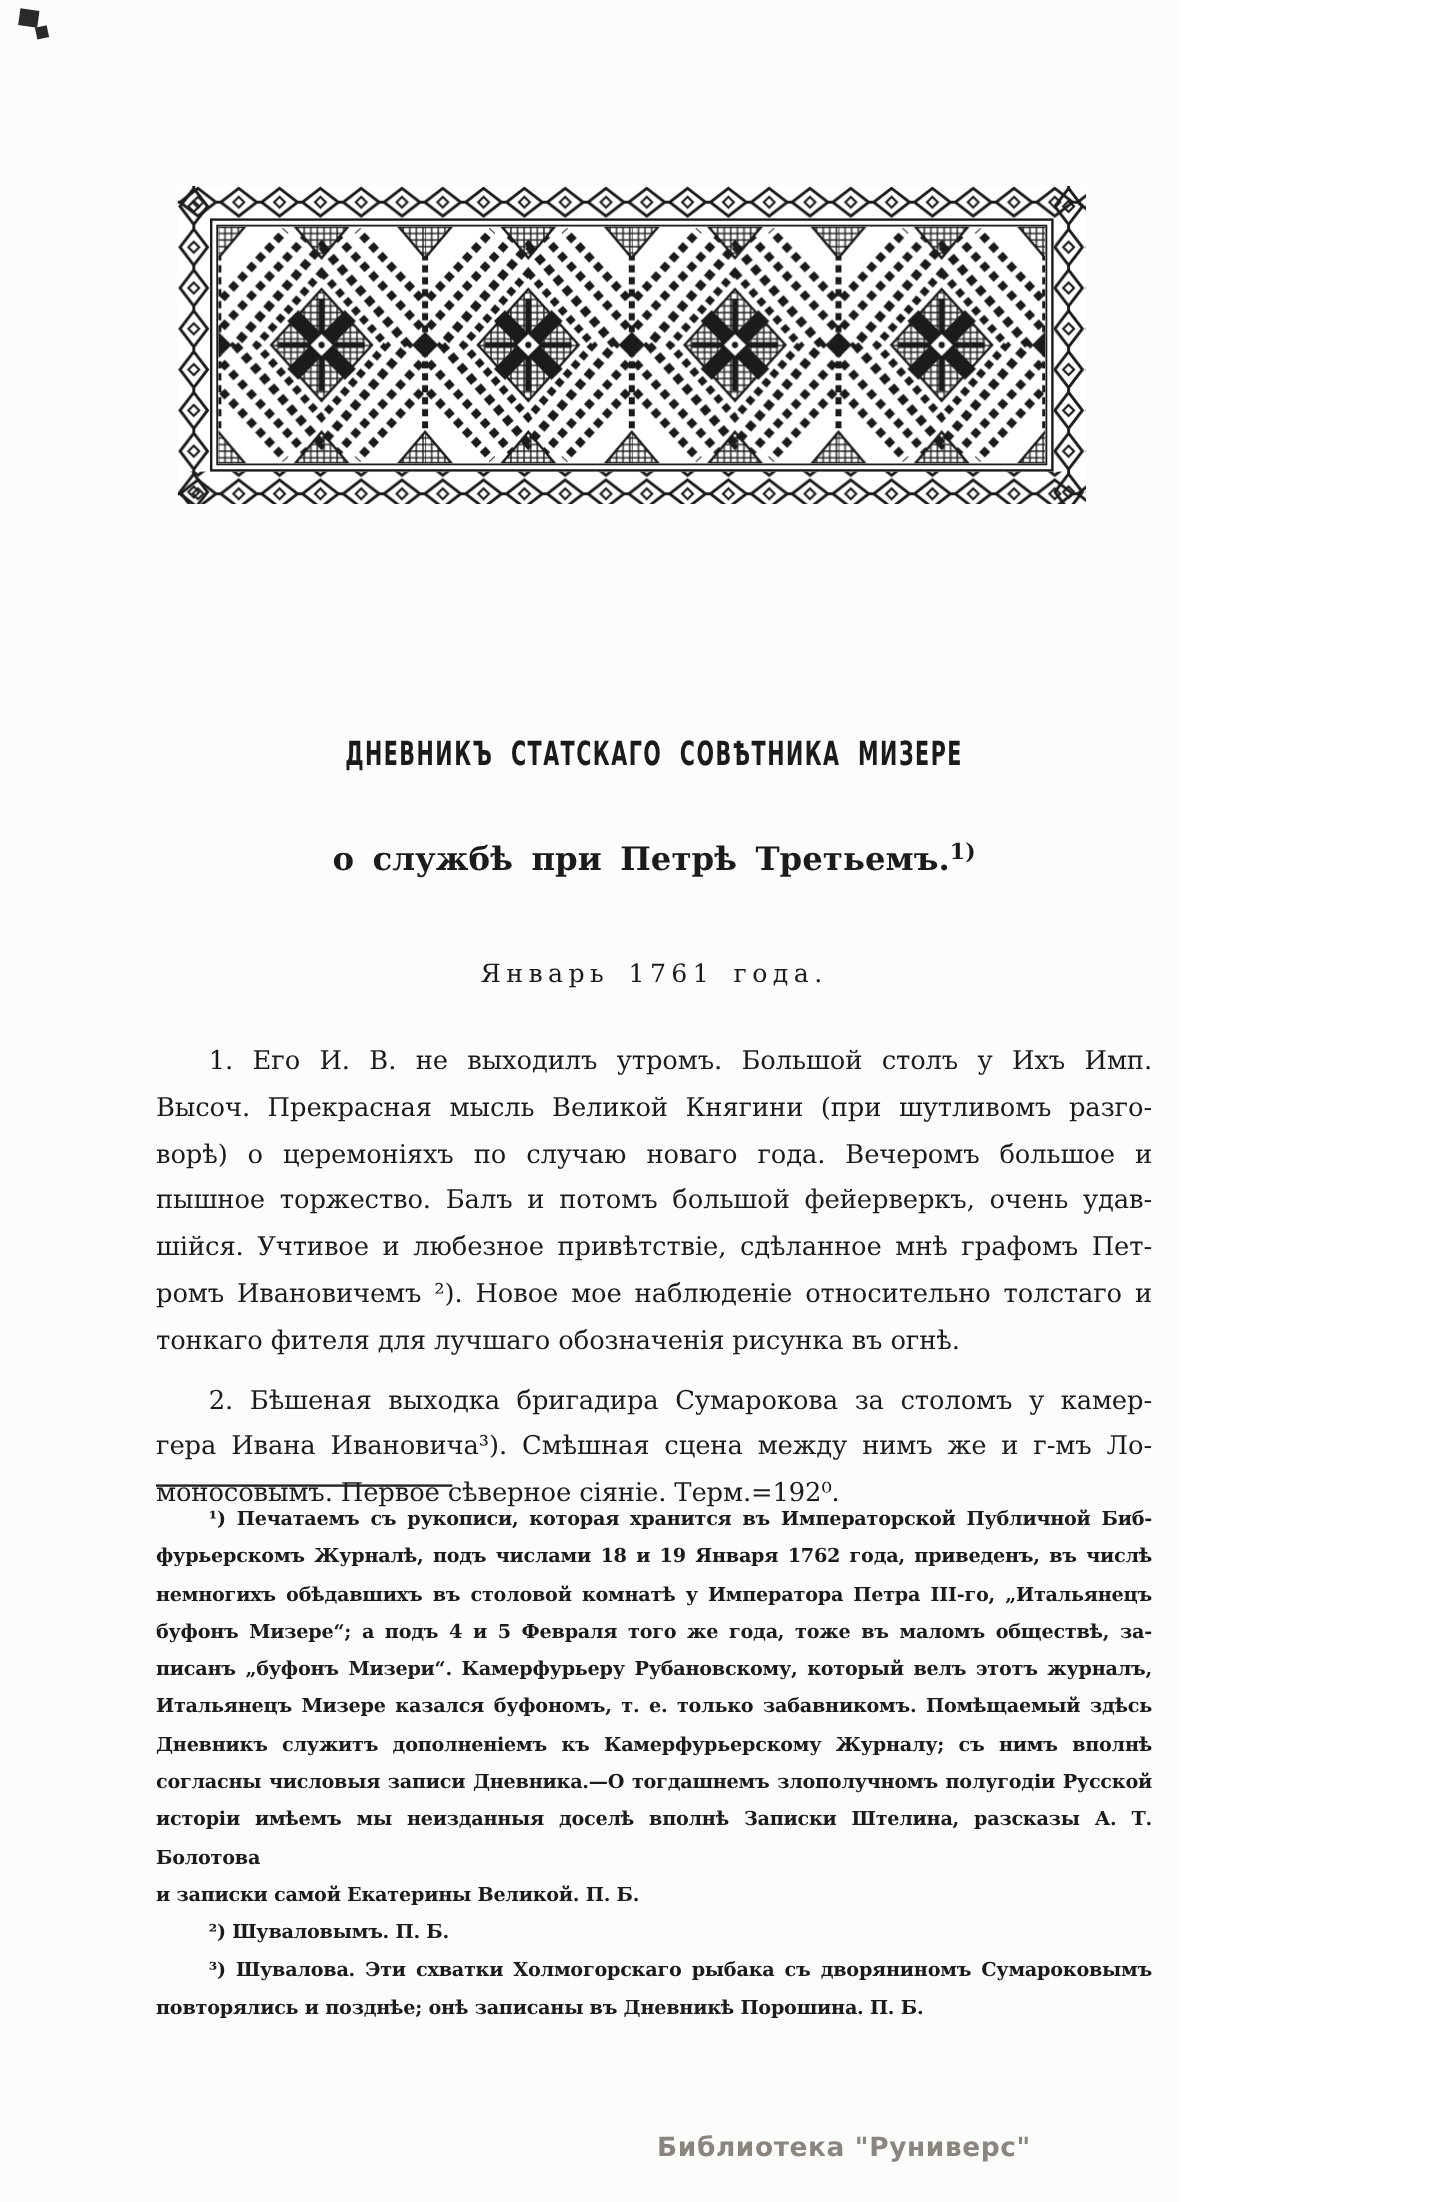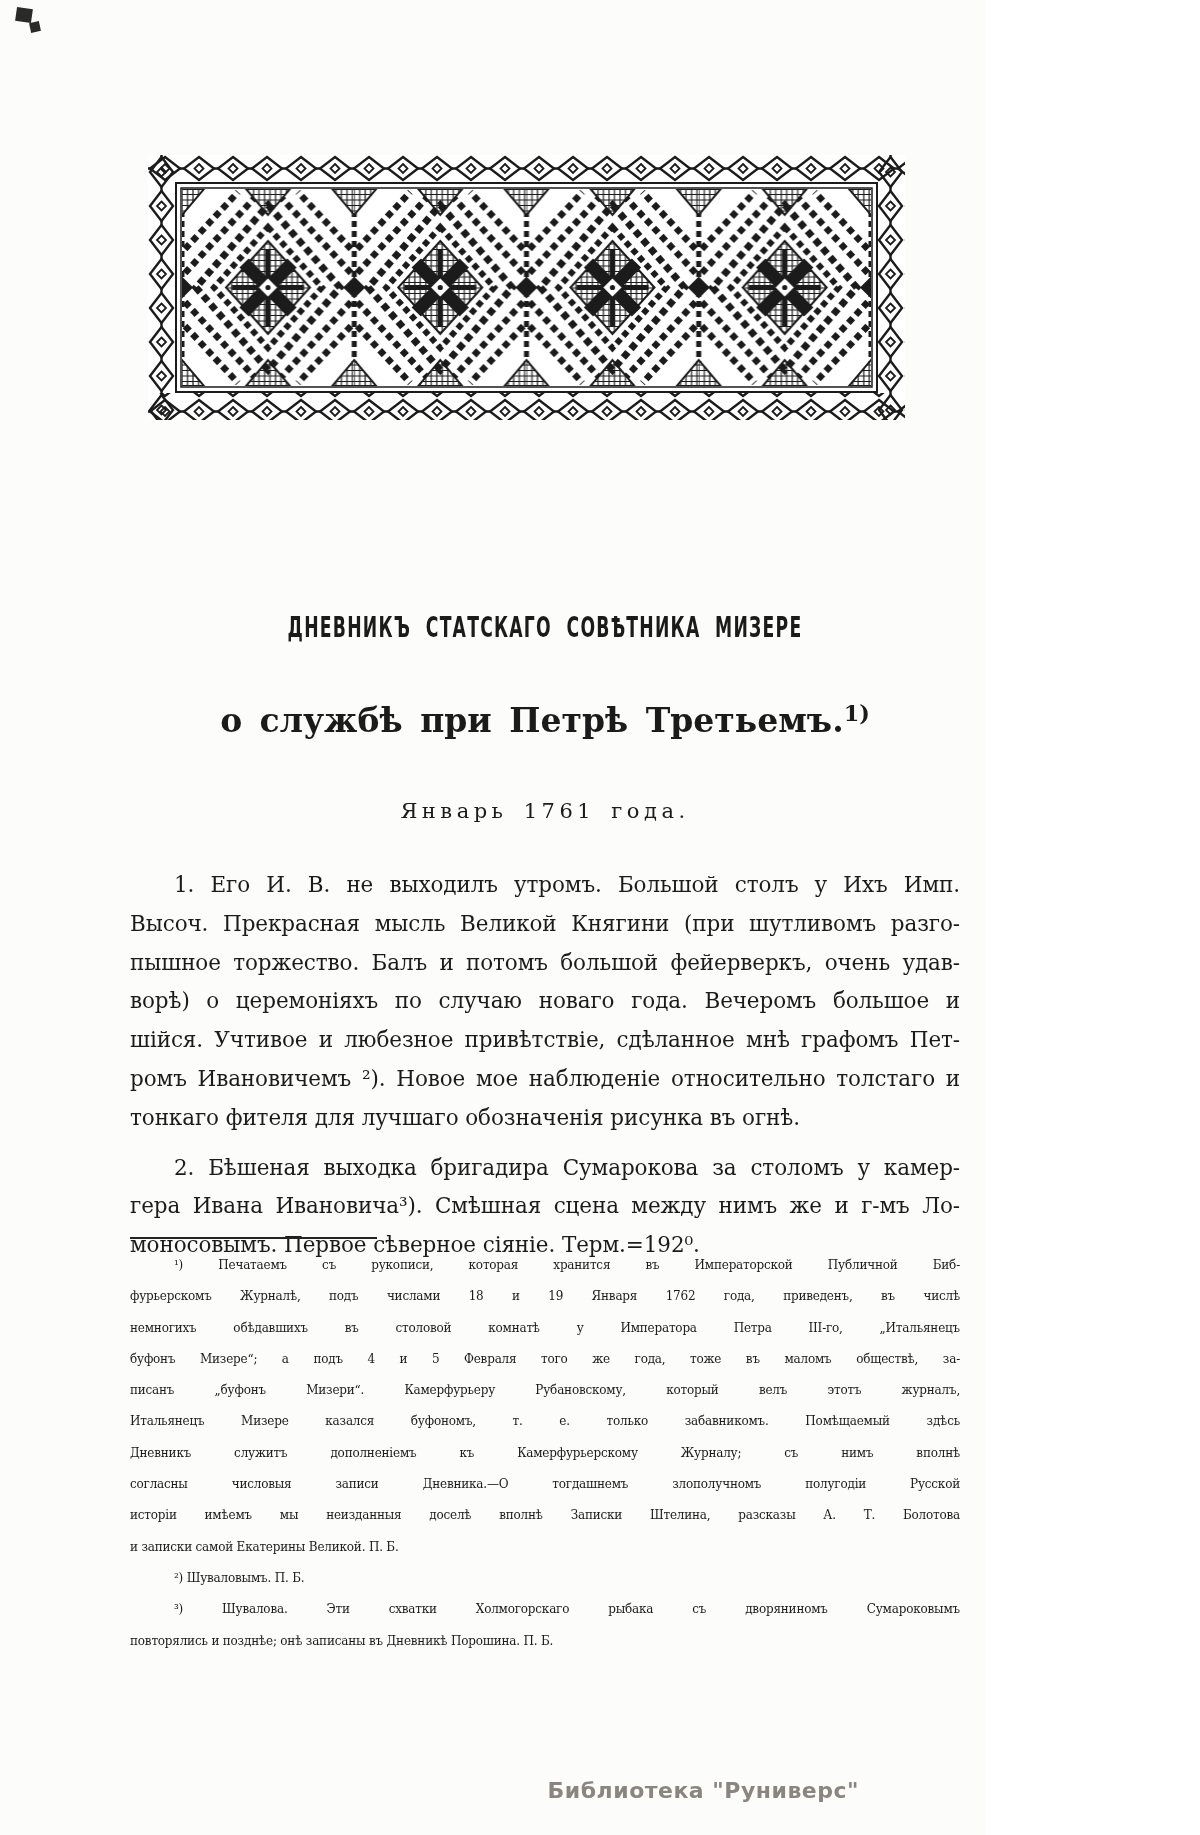--- a/index.html
+++ b/index.html
@@ -20,37 +20,37 @@
 
   .title {
     top:616px; text-align:center;
     font-family:"DejaVu Sans", sans-serif; font-weight:700;
     font-size:21px; letter-spacing:1.5px; word-spacing:9px;
     transform:scale(0.82,1.32); transform-origin:50% 50%;
     white-space:nowrap;
   }
   .subtitle {
     top:700px; text-align:center; font-weight:700;
-    font-size:33px; word-spacing:6px; white-space:nowrap;
+    font-size:27px; word-spacing:6px; white-space:nowrap;
   }
   .fnref { font-size:0.68em; vertical-align:0.5em; font-weight:700; }
   .heading {
     top:799px; text-align:center;
     font-size:21px; letter-spacing:4.5px; word-spacing:5px; white-space:nowrap;
   }
 
   .bodytext { top:866px; font-size:21.5px; letter-spacing:-0.1px; }
   .line { line-height:38.8px; text-align:justify; text-align-last:justify; }
   .line.first { padding-left:44px; }
   .line.last { text-align-last:left; }
   .par2 { margin-top:11px; }
 
   .rule { position:absolute; left:130px; top:1237px; width:247px; border-top:2px solid #242422; }
 
-  .footnotes { top:1250px; font-size:12px; letter-spacing:-0.2px; }
+  .footnotes { top:1250px; font-size:16px; letter-spacing:-0.2px;font-weight:bold; }
   .fline { line-height:31.3px; text-align:justify; text-align-last:justify; }
   .fline.first { padding-left:44px; }
   .fline.last { text-align-last:left; }
 
   .watermark {
     position:absolute; right:126px; top:1778px;
     font-family:"DejaVu Sans", sans-serif; font-weight:700;
     font-size:22px; letter-spacing:0.5px;
   }
 </style>
@@ -132,22 +132,22 @@
   <div class="column subtitle">
     <span>о службѣ при Петрѣ Третьемъ.</span><sup class="fnref">1)</sup>
   </div>
 
   <div class="column heading">Январь 1761 года.</div>
 
   <div class="column bodytext">
     <div class="par">
       <div class="line first">1. Его И. В. не выходилъ утромъ. Большой столъ у Ихъ Имп.</div>
       <div class="line">Высоч. Прекрасная мысль Великой Княгини (при шутливомъ разго-</div>
+      <div class="line">ворѣ) о церемоніяхъ по случаю новаго года. Вечеромъ большое и</div>
       <div class="line">пышное торжество. Балъ и потомъ большой фейерверкъ, очень удав-</div>
-      <div class="line">ворѣ) о церемоніяхъ по случаю новаго года. Вечеромъ большое и</div>
       <div class="line">шійся. Учтивое и любезное привѣтствіе, сдѣланное мнѣ графомъ Пет-</div>
       <div class="line">ромъ Ивановичемъ ²). Новое мое наблюденіе относительно толстаго и</div>
       <div class="line last">тонкаго фителя для лучшаго обозначенія рисунка въ огнѣ.</div>
     </div>
     <div class="par par2">
       <div class="line first">2. Бѣшеная выходка бригадира Сумарокова за столомъ у камер-</div>
       <div class="line">гера Ивана Ивановича³). Смѣшная сцена между нимъ же и г-мъ Ло-</div>
       <div class="line last">моносовымъ. Первое сѣверное сіяніе. Терм.=192⁰.</div>
     </div>
   </div>

